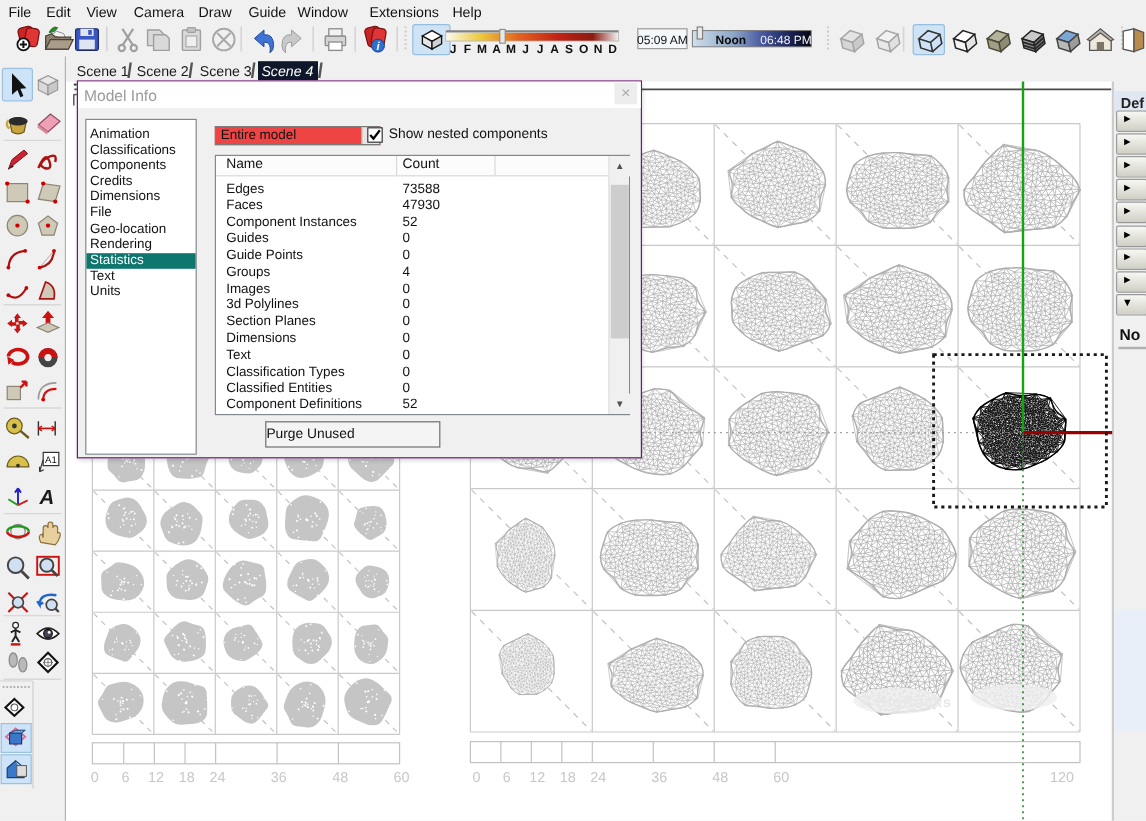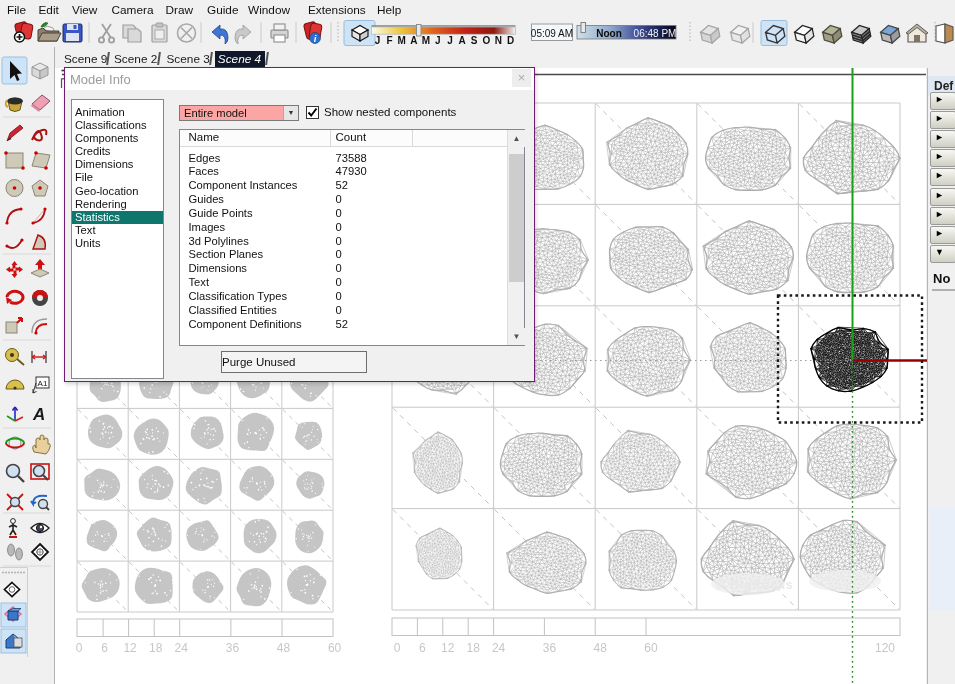--- a/index.html
+++ b/index.html
@@ -29,21 +29,21 @@
 #dialog { position:absolute; left:64px; top:67px; width:471px; height:315px; background:#f0f0f0;
   border:1px solid #701a75; box-shadow:1px 2px 4px rgba(0,0,0,0.18); }
 #dlgtitle { position:absolute; left:0; top:0; width:469px; height:22px; background:#fff; }
 #dlgtitle .t { position:absolute; left:5px; top:4px; font-size:13px; color:#9b9b9b; }
 #dlgtitle .x { position:absolute; right:3px; top:1px; width:19px; height:18px; background:#ededed;
   color:#aaa; font-size:13px; text-align:center; line-height:17px; }
 #lb { position:absolute; left:6px; top:31px; width:93px; height:280px; background:#fff;
   border:1px solid #828790; font-size:11.2px; color:#111; padding-top:6px; }
 #lb div { height:13.1px; line-height:13.1px; padding-left:3px; white-space:nowrap; }
 #lb .sel { background:#0f766e; color:#fff; }
-#dd { position:absolute; left:114px; top:37px; width:120px; height:16px; background:#fca5a5;
+#dd { position:absolute; left:114px; top:37px; width:138px; height:16px; background:#ef4444;
   border:1px solid #7a7a7a; font-size:11.2px; color:#111; }
 #dd .lbl { position:absolute; left:4px; top:1px; }
 #dd .btn { position:absolute; right:0; top:0; width:15px; height:14px; background:#e6e6e6;
   border-left:1px solid #aaa; font-size:7px; text-align:center; line-height:14px; color:#333; }
 #cb { position:absolute; left:241px; top:38px; width:13px; height:13px; background:#fff;
   border:1px solid #333; }
 #cb svg { display:block; margin:0 auto; }
 #cblbl { position:absolute; left:259px; top:38px; font-size:11.5px; color:#111; }
 #tbl { position:absolute; left:113.5px; top:61px; width:346.5px; height:217px; background:#fff;
   border:1px solid #828790; }
@@ -228,21 +228,21 @@
         <path d="M2,9 L11,2 L20,9 L20,19 L2,19 Z" fill="#efe9dc" stroke="#555" stroke-width="1.1"></path>
         <path d="M0,10 L11,1 L22,10 L19.5,11 L11,4.5 L2.5,11 Z" fill="#b9b2a4" stroke="#555" stroke-width="0.9"></path>
         <rect x="8" y="12" width="6" height="7" fill="#7d7468"></rect>
       </g>
       <g transform="translate(934,23)">
         <path d="M2,3 L11,1 L11,20 L2,18 Z" fill="#fff" stroke="#555" stroke-width="1.1"></path>
         <path d="M11,1 L19,4 L19,17 L11,20 Z" fill="#b98b4f" stroke="#555" stroke-width="1.1"></path>
       </g>
     </svg>
 <div id="tabstrip">
-  <span class="tab" style="left:64px">Scene 9</span>
+  <span class="tab" style="left:64px">Scene 1</span>
       <span class="tabsep" style="left:107px"></span>
   <span class="tab" style="left:114px">Scene 2</span>
       <span class="tabsep" style="left:158px"></span>
   <span class="tab" style="left:166.5px">Scene 3</span>
       <span class="tabsep" style="left:209.5px"></span>
   <div id="tab4">Scene 4</div>
       <span class="tabsep" style="left:265.5px"></span>
 </div>
 <div id="canvas"></div>
 <svg width="955" height="684" viewBox="0 0 955 684" style="position:absolute;left:0;top:0">
@@ -852,20 +852,24 @@
           </div>
           <div class="trow">
             <span class="tn">Guides</span>
             <span class="tc">0</span>
           </div>
           <div class="trow">
             <span class="tn">Guide Points</span>
             <span class="tc">0</span>
           </div>
           <div class="trow">
+            <span class="tn">Groups</span>
+            <span class="tc">4</span>
+          </div>
+          <div class="trow">
             <span class="tn">Images</span>
             <span class="tc">0</span>
           </div>
           <div class="trow">
             <span class="tn">3d Polylines</span>
             <span class="tc">0</span>
           </div>
           <div class="trow">
             <span class="tn">Section Planes</span>
             <span class="tc">0</span>

